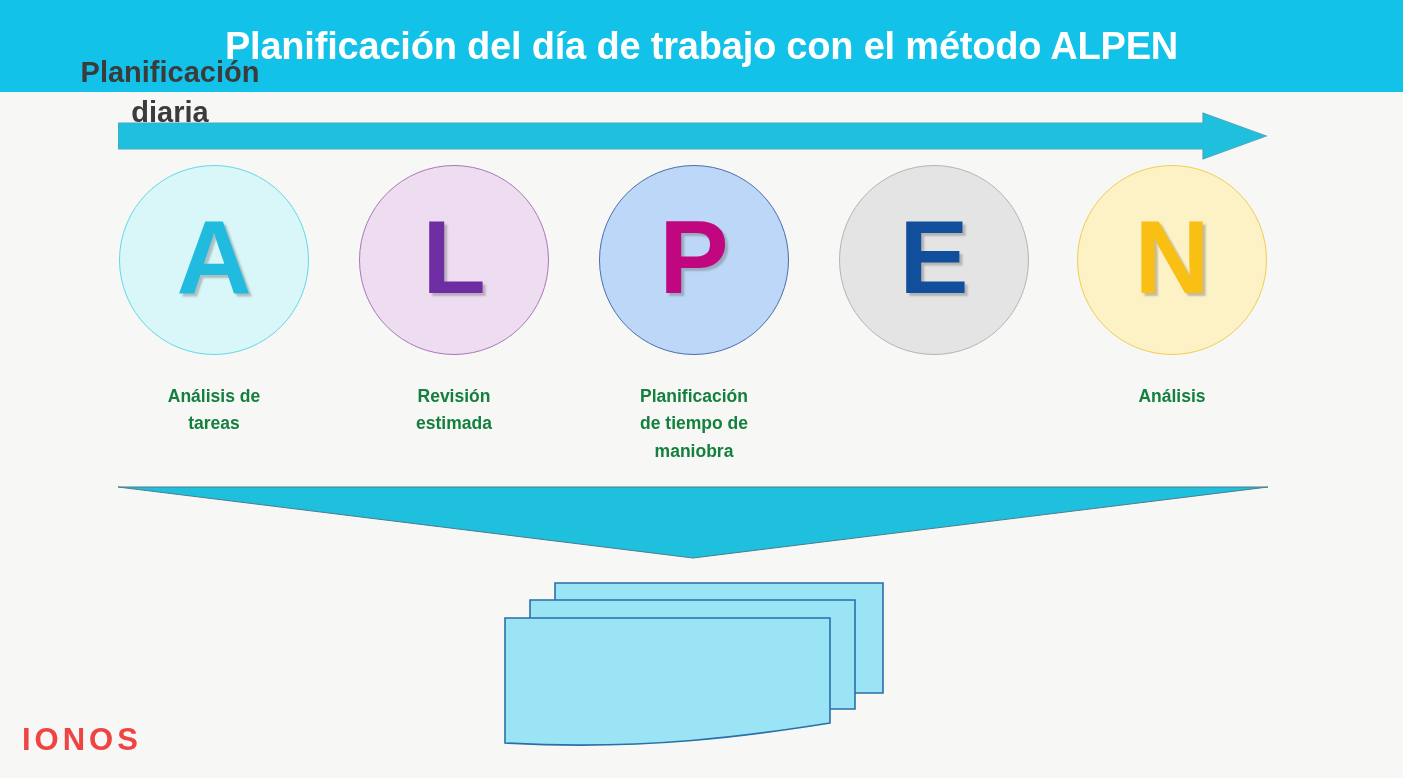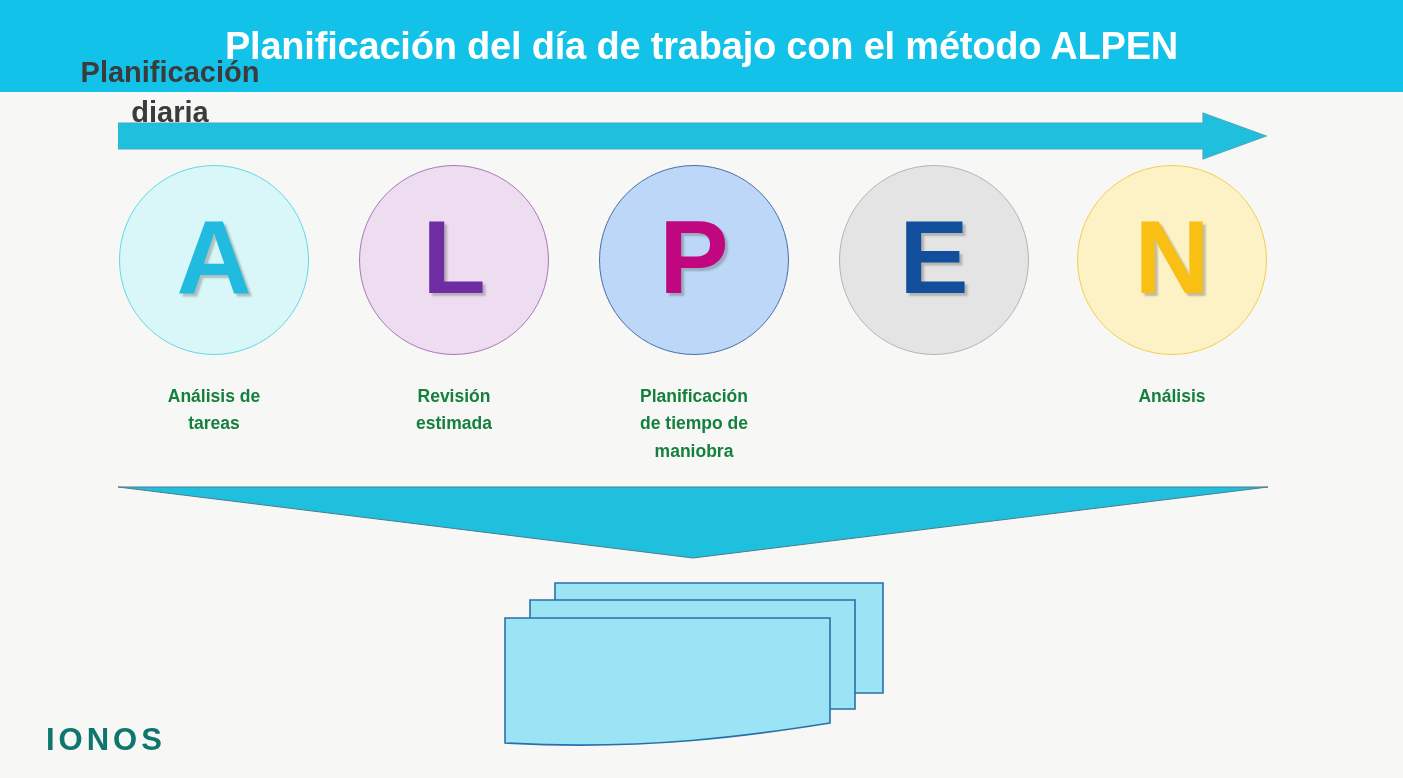--- a/index.html
+++ b/index.html
@@ -122,25 +122,24 @@
     line-height: 1.38;
     white-space: pre-line;
     pointer-events: none;
   }
 
   
   #logo {
     position: absolute;
     left: 22px;
     top: 722px;
-    color: #0f766e;
+    color: #ef4444;
     font-size: 31px;
     font-weight: bold;
     letter-spacing: 4px;
-    margin-left: 24px;
   }
 </style>
 </head>
 <body>
 
 <div id="stage">
 
   <div id="header-bar"></div>
   <div id="header-title">Planificación del día de trabajo con el método ALPEN</div>
 

